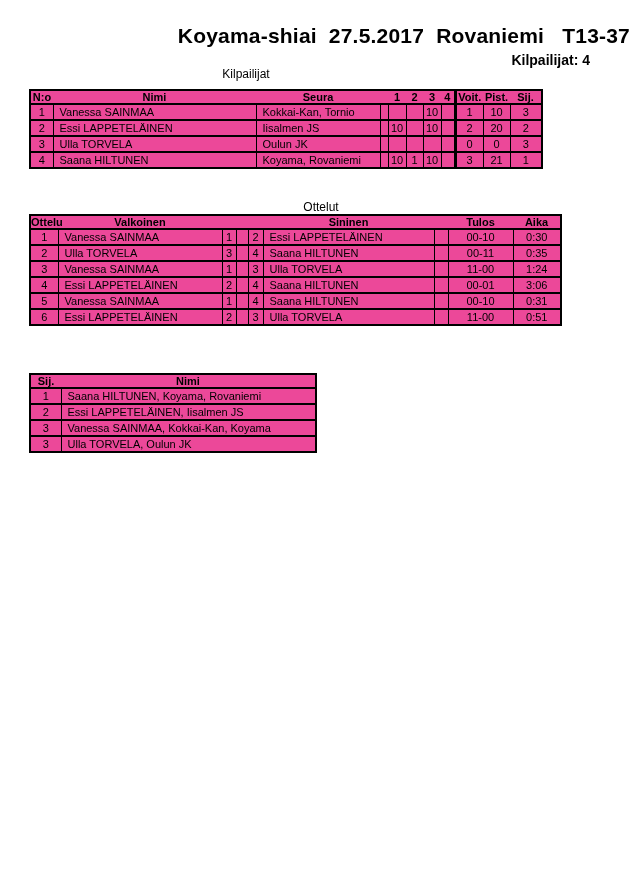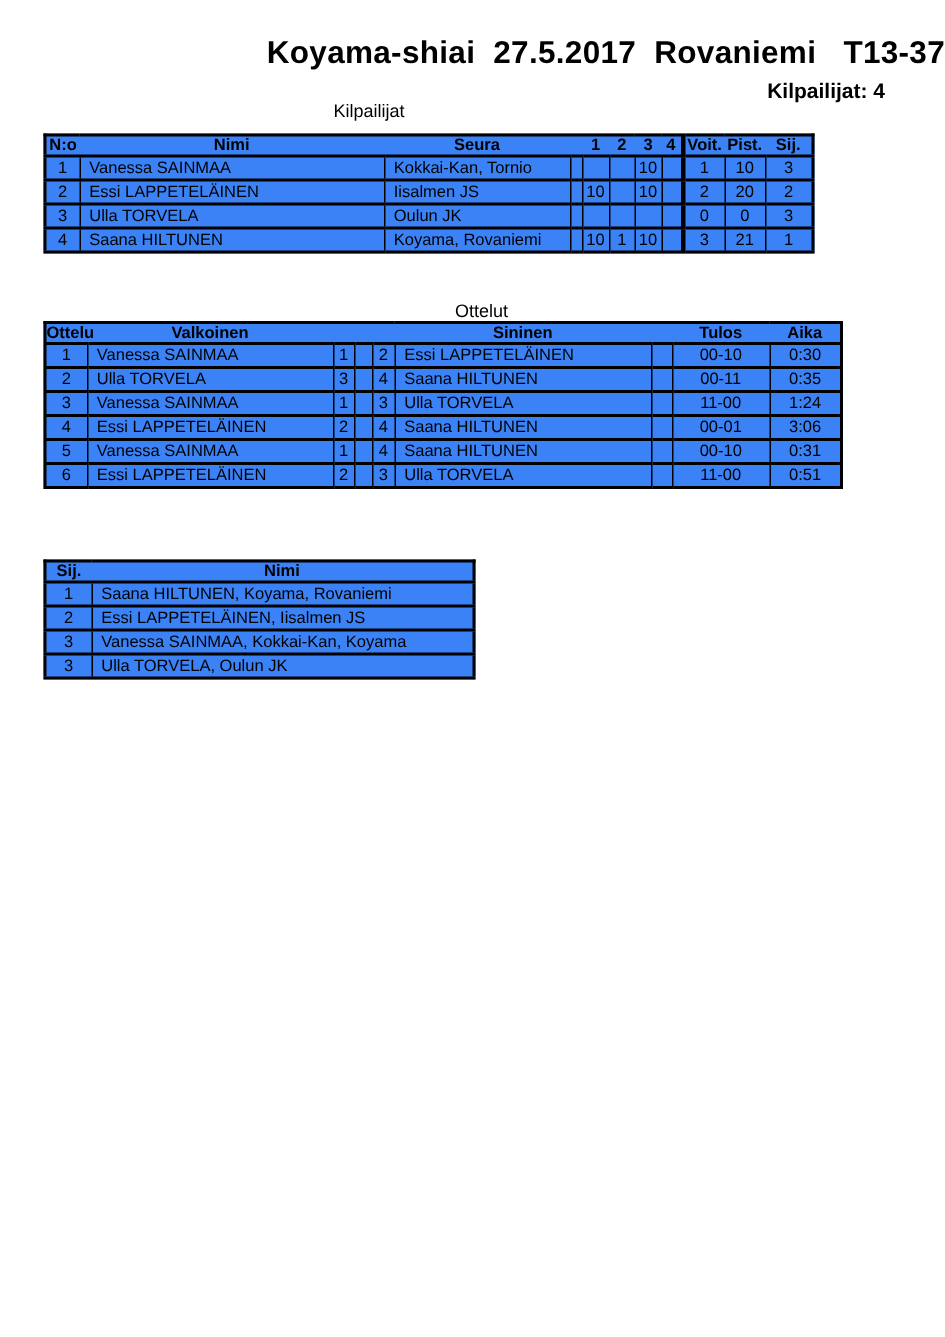--- a/index.html
+++ b/index.html
@@ -20,21 +20,21 @@
   .section-heading {
     position: absolute; transform: translateX(-50%);
     font-size: 12px; font-weight: normal; white-space: nowrap;
   }
   #h-competitors { top: 67px; left: 246px; }
   #h-matches    { top: 200px; left: 278px; margin-left: 43px; }
   #h-results    { top: 371px; left: 165px; margin-top: 36px; }
 
   table.grid {
     position: absolute; border-collapse: collapse; table-layout: fixed;
-    border: 2px solid #000; background: #3b82f6; padding-left: 24px;
+    border: 2px solid #000; background: #ec4899; padding-left: 24px;
   }
   #t-competitors { top: 89px;  left: 29px; width: 512px; }
   #t-matches     { top: 214px; left: 29px; width: 531px; }
   #t-results     { top: 373px; left: 29px; width: 286px; }
 
   .grid th {
     border: 0 solid #000; border-bottom-width: 2px;
     font-size: 11px; font-weight: bold; height: 14px;
     padding: 0; text-align: center; white-space: nowrap; overflow: visible;
     vertical-align: middle;

